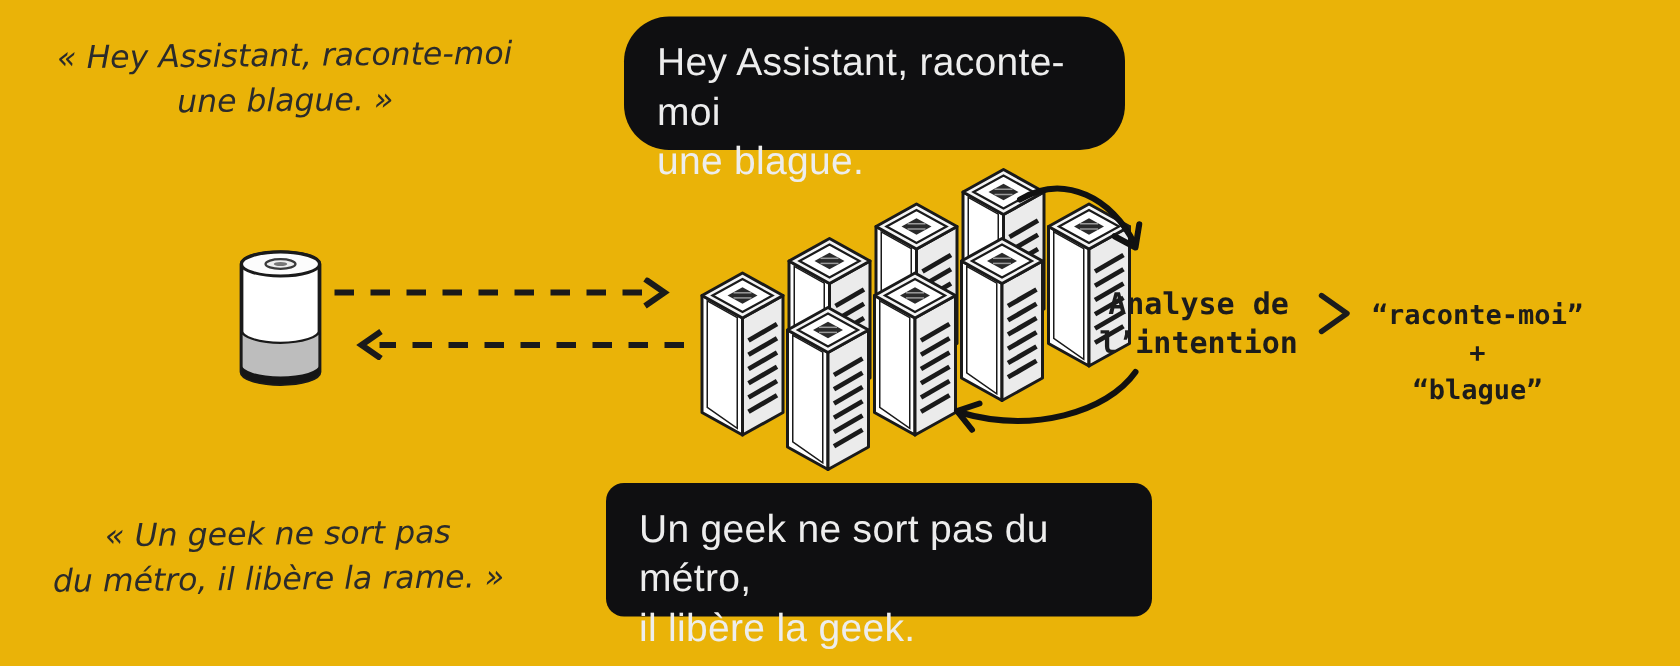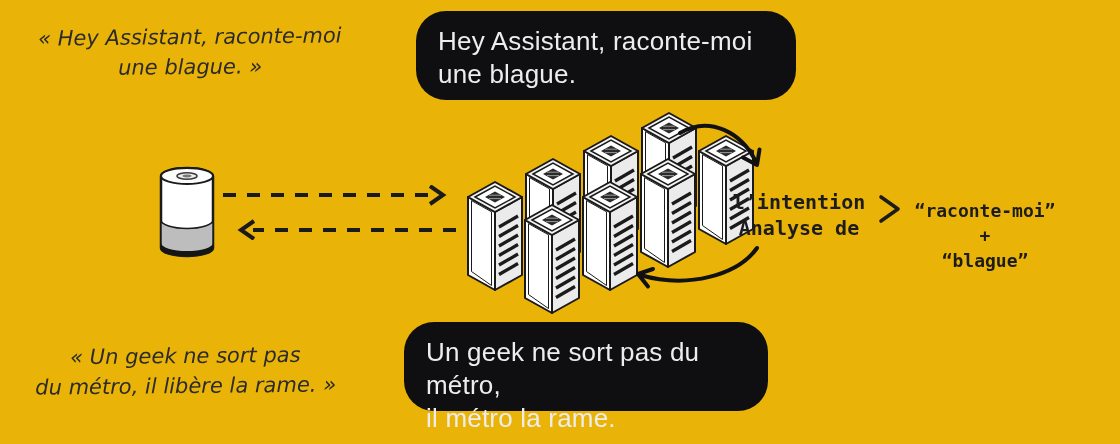--- a/index.html
+++ b/index.html
@@ -35,21 +35,21 @@
 </head>
 <body>
 
 <div class="canvas">
 
   <div class="abs quote" style="left:25px; top:22px; width:330px;">
     <div>« Hey Assistant, raconte-moi</div>
     <div>une blague. »</div>
   </div>
 
-  <div class="abs bubble" style="left:416px; top:11px; width:380px; height:89px;">
+  <div class="abs bubble" style="left:416px; top:11px; width:334px; height:89px;">
     <div>Hey Assistant, raconte-moi</div>
     <div>une blague.</div>
   </div>
 
   <svg class="abs" style="left:156px; top:164px;" width="62" height="96" viewBox="0 0 62 96">
     <path d="M5,12 A26,8 0 0 1 57,12 L57,84 A26,8 0 0 1 5,84 Z" fill="#ffffff" stroke="#1a1a1a" stroke-width="2.5"></path>
     <path d="M5,56 A26,8.5 0 0 0 57,56 L57,84 A26,8 0 0 1 5,84 Z" fill="#bdbdbd" stroke="#1a1a1a" stroke-width="1.5"></path>
     <path d="M5,79 A26,8 0 0 0 57,79 L57,84 A26,8 0 0 1 5,84 Z" fill="#151515"></path>
     <ellipse cx="31" cy="12" rx="26" ry="8" fill="#fcfcfc" stroke="#1a1a1a" stroke-width="2"></ellipse>
     <ellipse cx="31" cy="12" rx="10" ry="3.2" fill="#eeeeee" stroke="#3a3a3a" stroke-width="1.5"></ellipse>
@@ -106,37 +106,37 @@
       <path d="M 240,28 C 270,10 302,28 316,57"></path>
       <path d="M 319.5,44.5 L 317,60 L 303,52.5" stroke-linejoin="round"></path>
     </g>
     <g fill="none" stroke="#111111" stroke-width="4" stroke-linecap="round">
       <path d="M 317,143 C 298,170 248,184 200,170"></path>
       <path d="M 208,181.5 L 198,169 L 213,164" stroke-linejoin="round"></path>
     </g>
   </svg>
 
   <div class="abs mono analysis" style="left:707px; top:189px; width:184px;">
+    <div>Analyse de</div>
     <div>l’intention</div>
-    <div>Analyse de</div>
   </div>
 
   <svg class="abs" style="left:876px; top:194px;" width="28" height="30" viewBox="0 0 28 30">
     <polyline points="5,3 22,15 5,27" fill="none" stroke="#1c1c1c" stroke-width="3.6" stroke-linecap="round" stroke-linejoin="round"></polyline>
   </svg>
 
   <div class="abs mono output" style="left:890px; top:198px; width:190px;">
     <div>“raconte-moi”</div>
     <div>+</div>
     <div>“blague”</div>
   </div>
 
   <div class="abs quote" style="left:18px; top:341px; width:335px;">
     <div>« Un geek ne sort pas</div>
     <div>du métro, il libère la rame. »</div>
   </div>
 
-  <div class="abs bubble" style="left:404px; top:322px; width:364px; height:89px;">
+  <div class="abs bubble" style="left:404px; top:322px; width:364px; height:89px;border-radius:12px;">
     <div>Un geek ne sort pas du métro,</div>
-    <div>il métro la rame.</div>
+    <div>il libère la geek.</div>
   </div>
 
 </div>
 
 </body></html>

